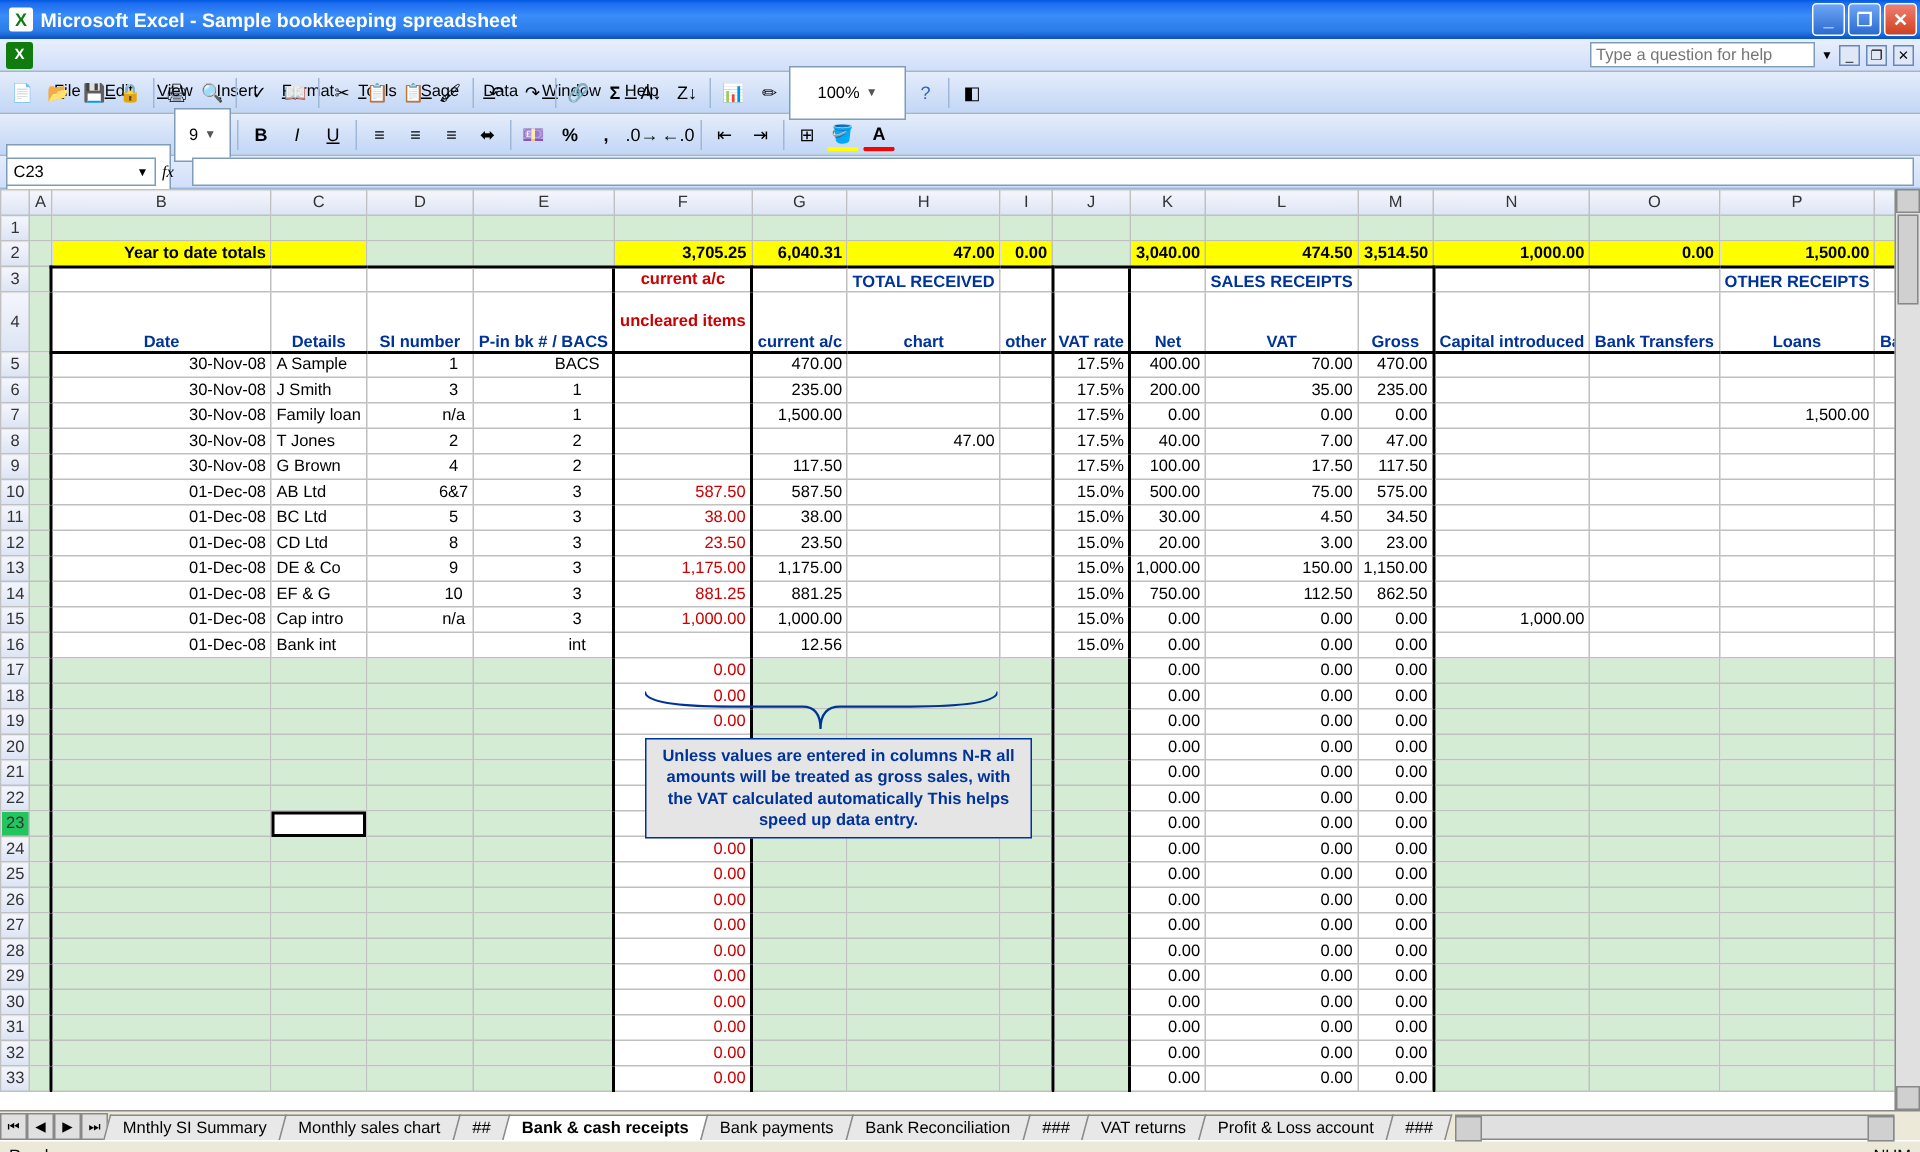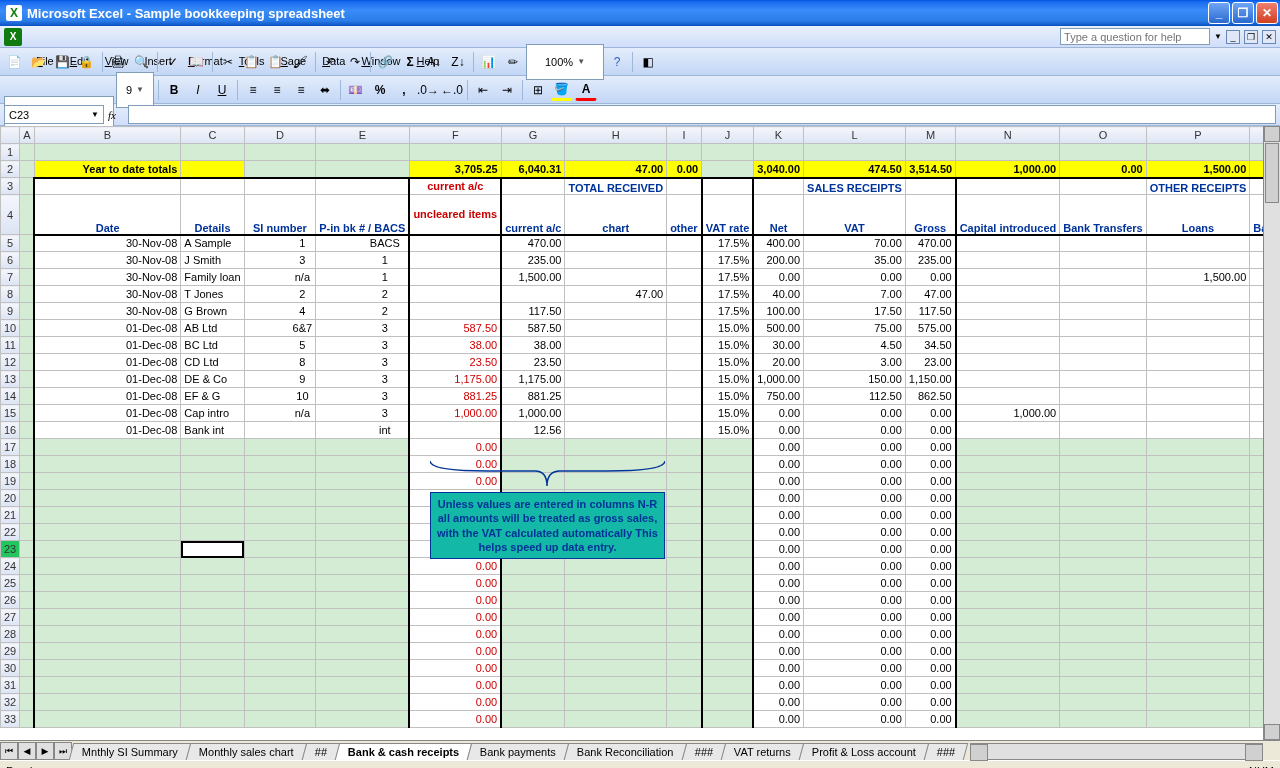--- a/index.html
+++ b/index.html
@@ -52,21 +52,21 @@
 .grid td.red-txt { color:#cc0000; }
 .grid td.hdr { background:#fff; color:#003399; font-weight:bold; text-align:center; vertical-align:bottom; }
 .grid td.hdr-red { background:#fff; color:#cc0000; font-weight:bold; text-align:center; }
 .grid td.sel { outline:2px solid #000; outline-offset:-2px; background:#fff;}
 .thick-l { border-left:2px solid #000 !important; }
 .thick-r { border-right:2px solid #000 !important; }
 .thick-t { border-top:2px solid #000 !important; }
 .thick-b { border-bottom:2px solid #000 !important; }
 
 
-.callout { position:absolute; left:430px; top:366px; width:235px; border:1.5px solid #003399; background:#14b8a6; padding:4px; font-size:11px; color:#003399; text-align:center; line-height:1.3; font-weight:bold;}
+.callout { position:absolute; left:430px; top:366px; width:258px; border:1.5px solid #003399; background:#e5e5e5; padding:4px; font-size:11px; color:#003399; text-align:center; line-height:1.3; font-weight:bold;}
 .brace { position:absolute; left:430px; top:330px; width:235px; height:36px; }
 .brace svg { width:100%; height:100%; }
 
 
 .sheettabs { height:20px; background:#ece9d8; display:flex; align-items:flex-end; border-top:1px solid #888; font-size:11px; }
 .navbtns { display:flex; }
 .navbtn { width:18px; height:18px; border:1px solid #888; background:#e0e0e0; display:flex; align-items:center; justify-content:center; font-size:9px; }
 .stab { padding:2px 10px; background:#e8e8e8; border:1px solid #888; border-bottom:none; margin-left:-1px; cursor:default; transform:skewX(-15deg); }
 .stab span { display:inline-block; transform:skewX(15deg); }
 .stab.active { background:#fff; font-weight:bold; }

